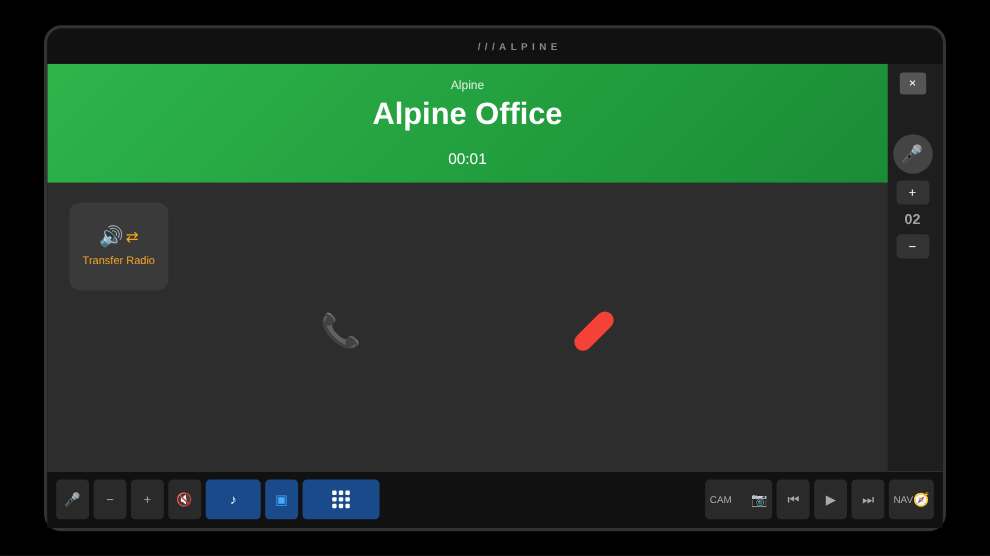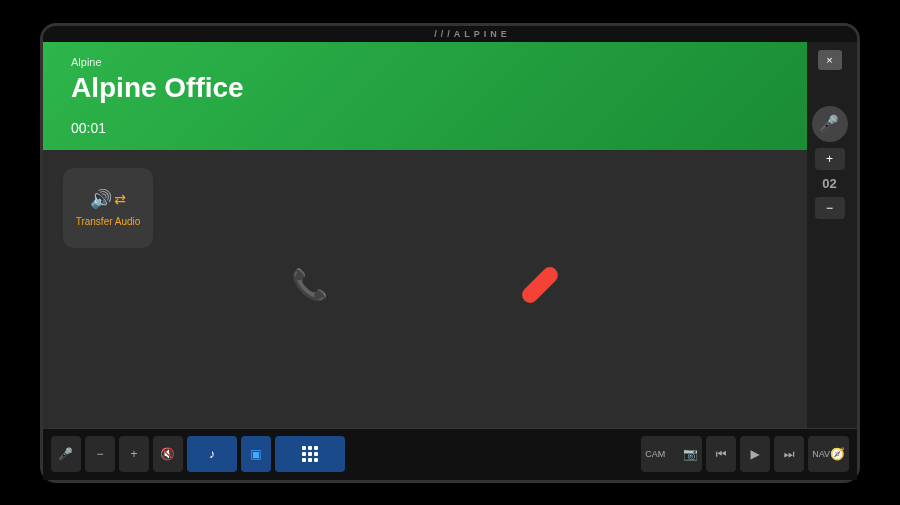--- a/index.html
+++ b/index.html
@@ -21,21 +21,21 @@
       border-radius: 16px;
       border: 3px solid #333;
       display: flex;
       flex-direction: column;
       position: relative;
       box-shadow: 0 0 40px rgba(0,0,0,0.8);
     }
 
     
     .brand-bar {
-      height: 16px;
+      height: 32px;
       background: #111;
       border-radius: 13px 13px 0 0;
       display: flex;
       align-items: center;
       justify-content: center;
       padding-left: 45px;
     }
     .brand-text {
       color: #888;
       font-size: 9px;
@@ -178,21 +178,21 @@
       background: rgba(40, 40, 40, 0.96);
       display: flex;
       flex-direction: column;
       z-index: 10;
     }
 
     
     .call-header {
       background: linear-gradient(135deg, #2db54a, #1a8c35);
       padding: 14px 28px;
-      text-align: left;
+      text-align: center;
       position: relative;
     }
     .call-header-label {
       color: rgba(255,255,255,0.85);
       font-size: 11px;
       margin-bottom: 4px;
     }
     .call-name {
       color: #fff;
       font-size: 28px;
@@ -464,21 +464,21 @@
           </div>
 
           <div class="buttons-row">
 
 
             <div class="call-btn transfer-btn">
               <div class="transfer-icon-wrap">
                 <span style="font-size:18px;">🔊</span>
                 <span style="font-size:14px;margin-left:2px;">⇄</span>
               </div>
-              <span class="call-btn-label" style="color:#f5a623;">Transfer Audio</span>
+              <span class="call-btn-label" style="color:#f5a623;">Transfer Radio</span>
             </div>
 
 
           </div>
 
           <div class="bottom-row">
             <div class="answer-btn">
               <span style="font-size:30px;color:#4caf50;transform:rotate(0deg);">📞</span>
             </div>
             <div style="width:120px;"></div>

